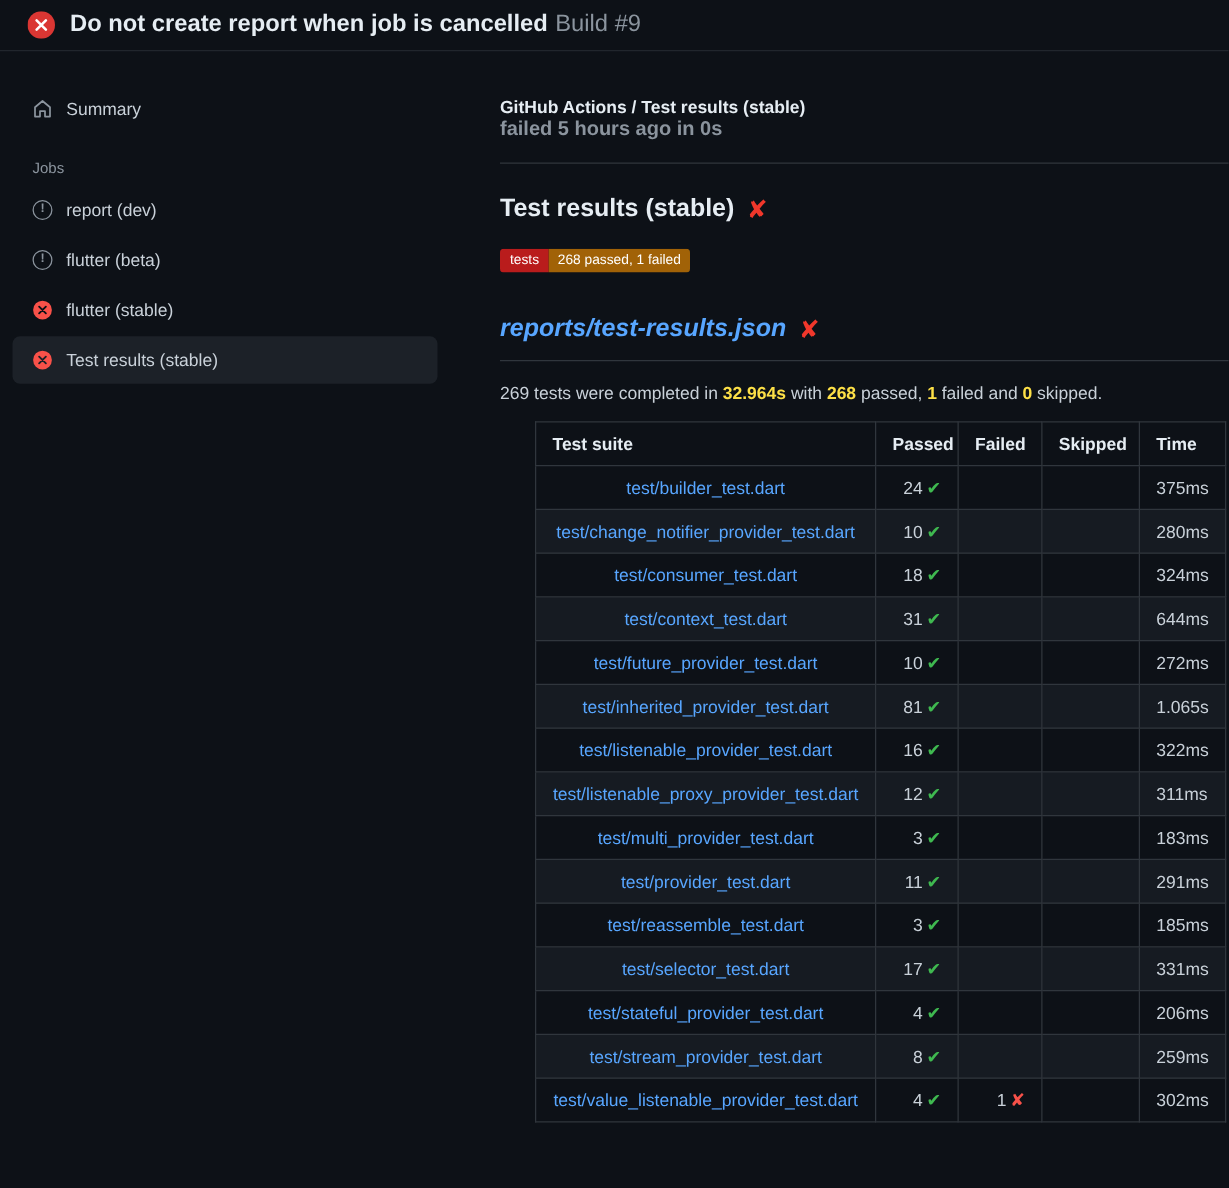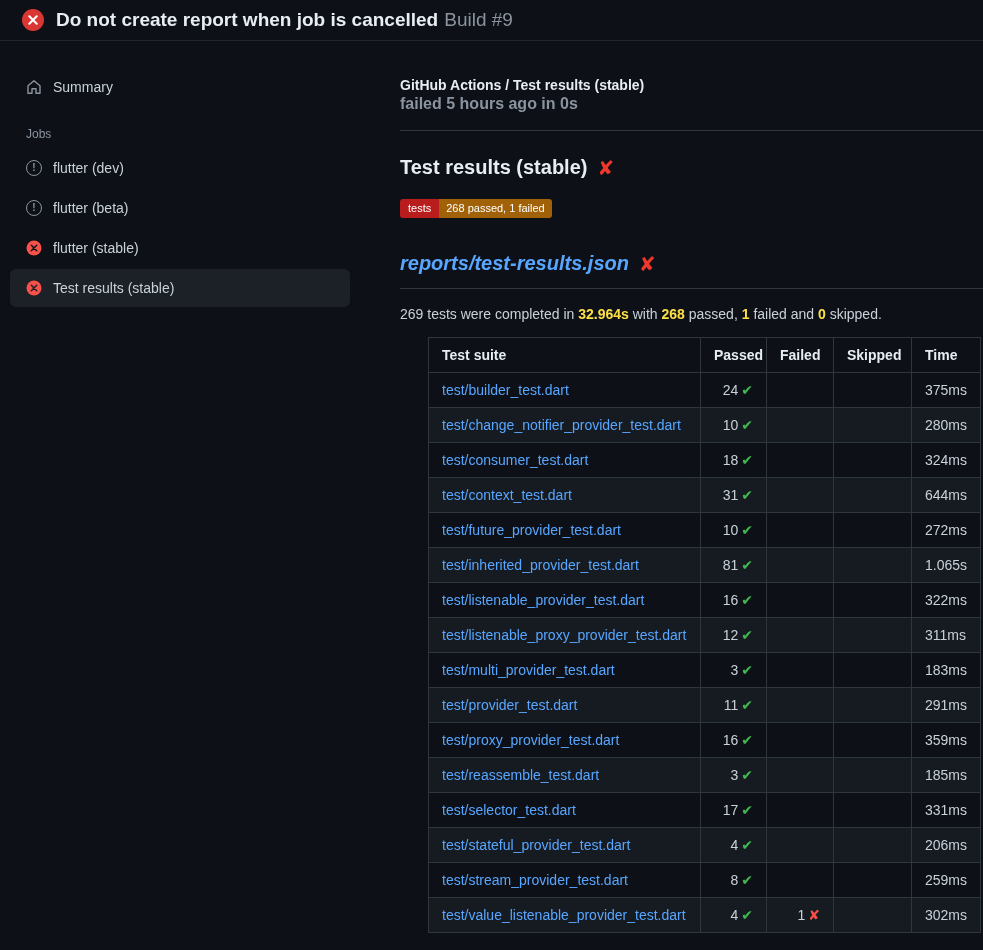--- a/index.html
+++ b/index.html
@@ -54,21 +54,21 @@
   .summary-line { margin-top:17px; font-size:14px; color:#c9d1d9; }
   .summary-line b { color:#fde047; }
 
   
   table.results { border-collapse:collapse; margin-top:15px; width:552px;
     font-size:14px; table-layout:fixed;margin-left:28px; }
   .results th, .results td { border:1px solid #30363d; padding:7px 13px;
     line-height:20px; }
   .results th { text-align:left; font-weight:700; color:#e6edf3; }
   .results tbody tr:nth-child(even) { background:#161b22; }
-  .col-suite { width:272px; }
+  .col-suite { width:272px;text-align:center; }
   .col-passed { width:66px; }
   .col-failed { width:67px; }
   .col-skipped { width:78px; }
   .col-time { width:69px; }
   .cell-num { text-align:right; }
   .suite-link { color:#58a6ff; text-decoration:none; }
   .check-mark { color:#3fb950; margin-left:3px; }
   .cross-mark { color:#f85149; margin-left:3px; }
 </style>
 </head>
@@ -93,21 +93,21 @@
           <path d="M2 6.8 L8 1.8 L14 6.8 V14.2 H10 V9.8 H6 V14.2 H2 Z" fill="none" stroke="#8b949e" stroke-width="1.4" stroke-linejoin="round"></path>
         </svg>
       </span>
       <span class="lbl">Summary</span>
     </div>
 
     <div class="jobs-label">Jobs</div>
 
     <div class="side-item job-item">
       <span class="neutral-circle"></span>
-      <span class="lbl">flutter (dev)</span>
+      <span class="lbl">report (dev)</span>
     </div>
 
     <div class="side-item job-item">
       <span class="neutral-circle"></span>
       <span class="lbl">flutter (beta)</span>
     </div>
 
     <div class="side-item job-item">
       <span class="icon16">
         <svg width="16" height="16" viewBox="0 0 16 16">
@@ -226,27 +226,20 @@
             <td class="col-time">183ms</td>
           </tr>
           <tr>
             <td class="col-suite"><a class="suite-link" href="#">test/provider_test.dart</a></td>
             <td class="col-passed cell-num"><span>11</span><span class="check-mark">✔</span></td>
             <td class="col-failed cell-num"></td>
             <td class="col-skipped"></td>
             <td class="col-time">291ms</td>
           </tr>
           <tr>
-            <td class="col-suite"><a class="suite-link" href="#">test/proxy_provider_test.dart</a></td>
-            <td class="col-passed cell-num"><span>16</span><span class="check-mark">✔</span></td>
-            <td class="col-failed cell-num"></td>
-            <td class="col-skipped"></td>
-            <td class="col-time">359ms</td>
-          </tr>
-          <tr>
             <td class="col-suite"><a class="suite-link" href="#">test/reassemble_test.dart</a></td>
             <td class="col-passed cell-num"><span>3</span><span class="check-mark">✔</span></td>
             <td class="col-failed cell-num"></td>
             <td class="col-skipped"></td>
             <td class="col-time">185ms</td>
           </tr>
           <tr>
             <td class="col-suite"><a class="suite-link" href="#">test/selector_test.dart</a></td>
             <td class="col-passed cell-num"><span>17</span><span class="check-mark">✔</span></td>
             <td class="col-failed cell-num"></td>

